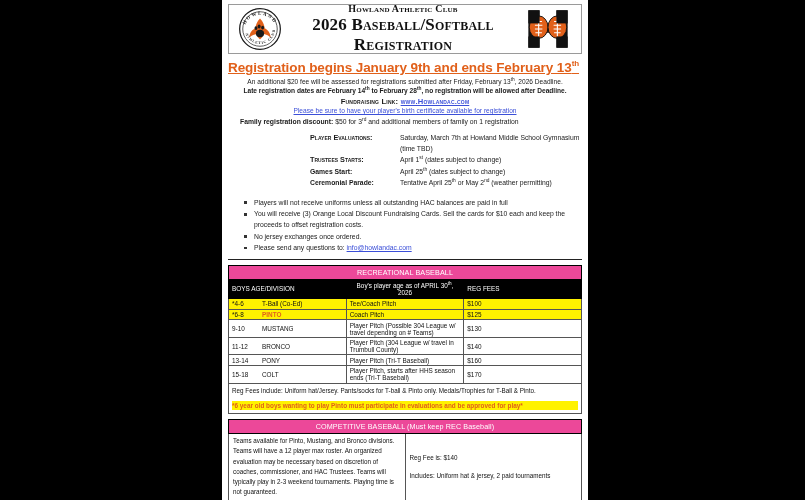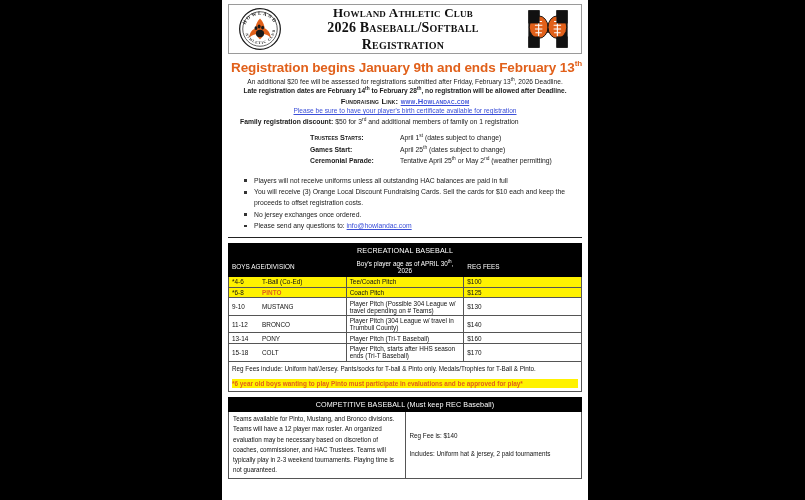--- a/index.html
+++ b/index.html
@@ -34,29 +34,30 @@
     text-align: center;
     line-height: 1.18;
   }
   .title-1, .title-2 {
     font-family: "Liberation Serif", serif;
     font-weight: bold;
     color: #111;
     font-variant: small-caps;
     letter-spacing: 0.2px;
   }
-  .title-1 { font-size: 13px; }
-  .title-2 { font-size: 14px; }
+  .title-1 { font-size: 10px; }
+  .title-2 { font-size: 17px; }
 
   
   .reg-title {
-    text-align: right;
+    text-align: left;
     color: #e1601a;
     font-weight: bold;
     font-size: 13.5px;
+    text-decoration: underline;
     letter-spacing: -0.1px;
     margin: 2px 0 2px 0;
   }
   .reg-title sup { font-size: 8px; }
   .small-line {
     font-size: 6.6px;
     color: #1a1a1a;
     line-height: 1.45;
     text-align: center;
   }
@@ -142,21 +143,21 @@
     table-layout: fixed;
   }
   table.t td, table.t th {
     border: 0.7px solid #555;
     padding: 1.3px 3px;
     vertical-align: middle;
     text-align: left;
     font-weight: normal;
   }
   .band {
-    background: #000000;
+    background: #ec4899;
     color: #fff;
     font-weight: bold;
     text-align: center !important;
     font-size: 7.2px;
     letter-spacing: 0.1px;
     padding: 2px 3px !important;
     border: 0.7px solid #000 !important;
   }
   .colhead {
     background: #000;
@@ -269,20 +270,24 @@
 
   <div class="birth-line">Please be sure to have your player's birth certificate available for registration</div>
 
   <div class="fam-line">
     <b>Family registration discount:</b>
     <span>$50 for 3</span><sup>rd</sup><span> and additional members of family on 1 registration</span>
   </div>
 
   <div class="sched">
     <div class="sched-row">
+      <div class="sched-label sc">Player Evaluations:</div>
+      <div class="sched-val">Saturday, March 7th at Howland Middle School Gymnasium (time TBD)</div>
+    </div>
+    <div class="sched-row">
       <div class="sched-label sc">Trustees Starts:</div>
       <div class="sched-val">
         <span>April 1</span><sup>st</sup><span>   (dates subject to change)</span>
       </div>
     </div>
     <div class="sched-row">
       <div class="sched-label">Games Start:</div>
       <div class="sched-val">
         <span>April 25</span><sup>th</sup><span>   (dates subject to change)</span>
       </div>

